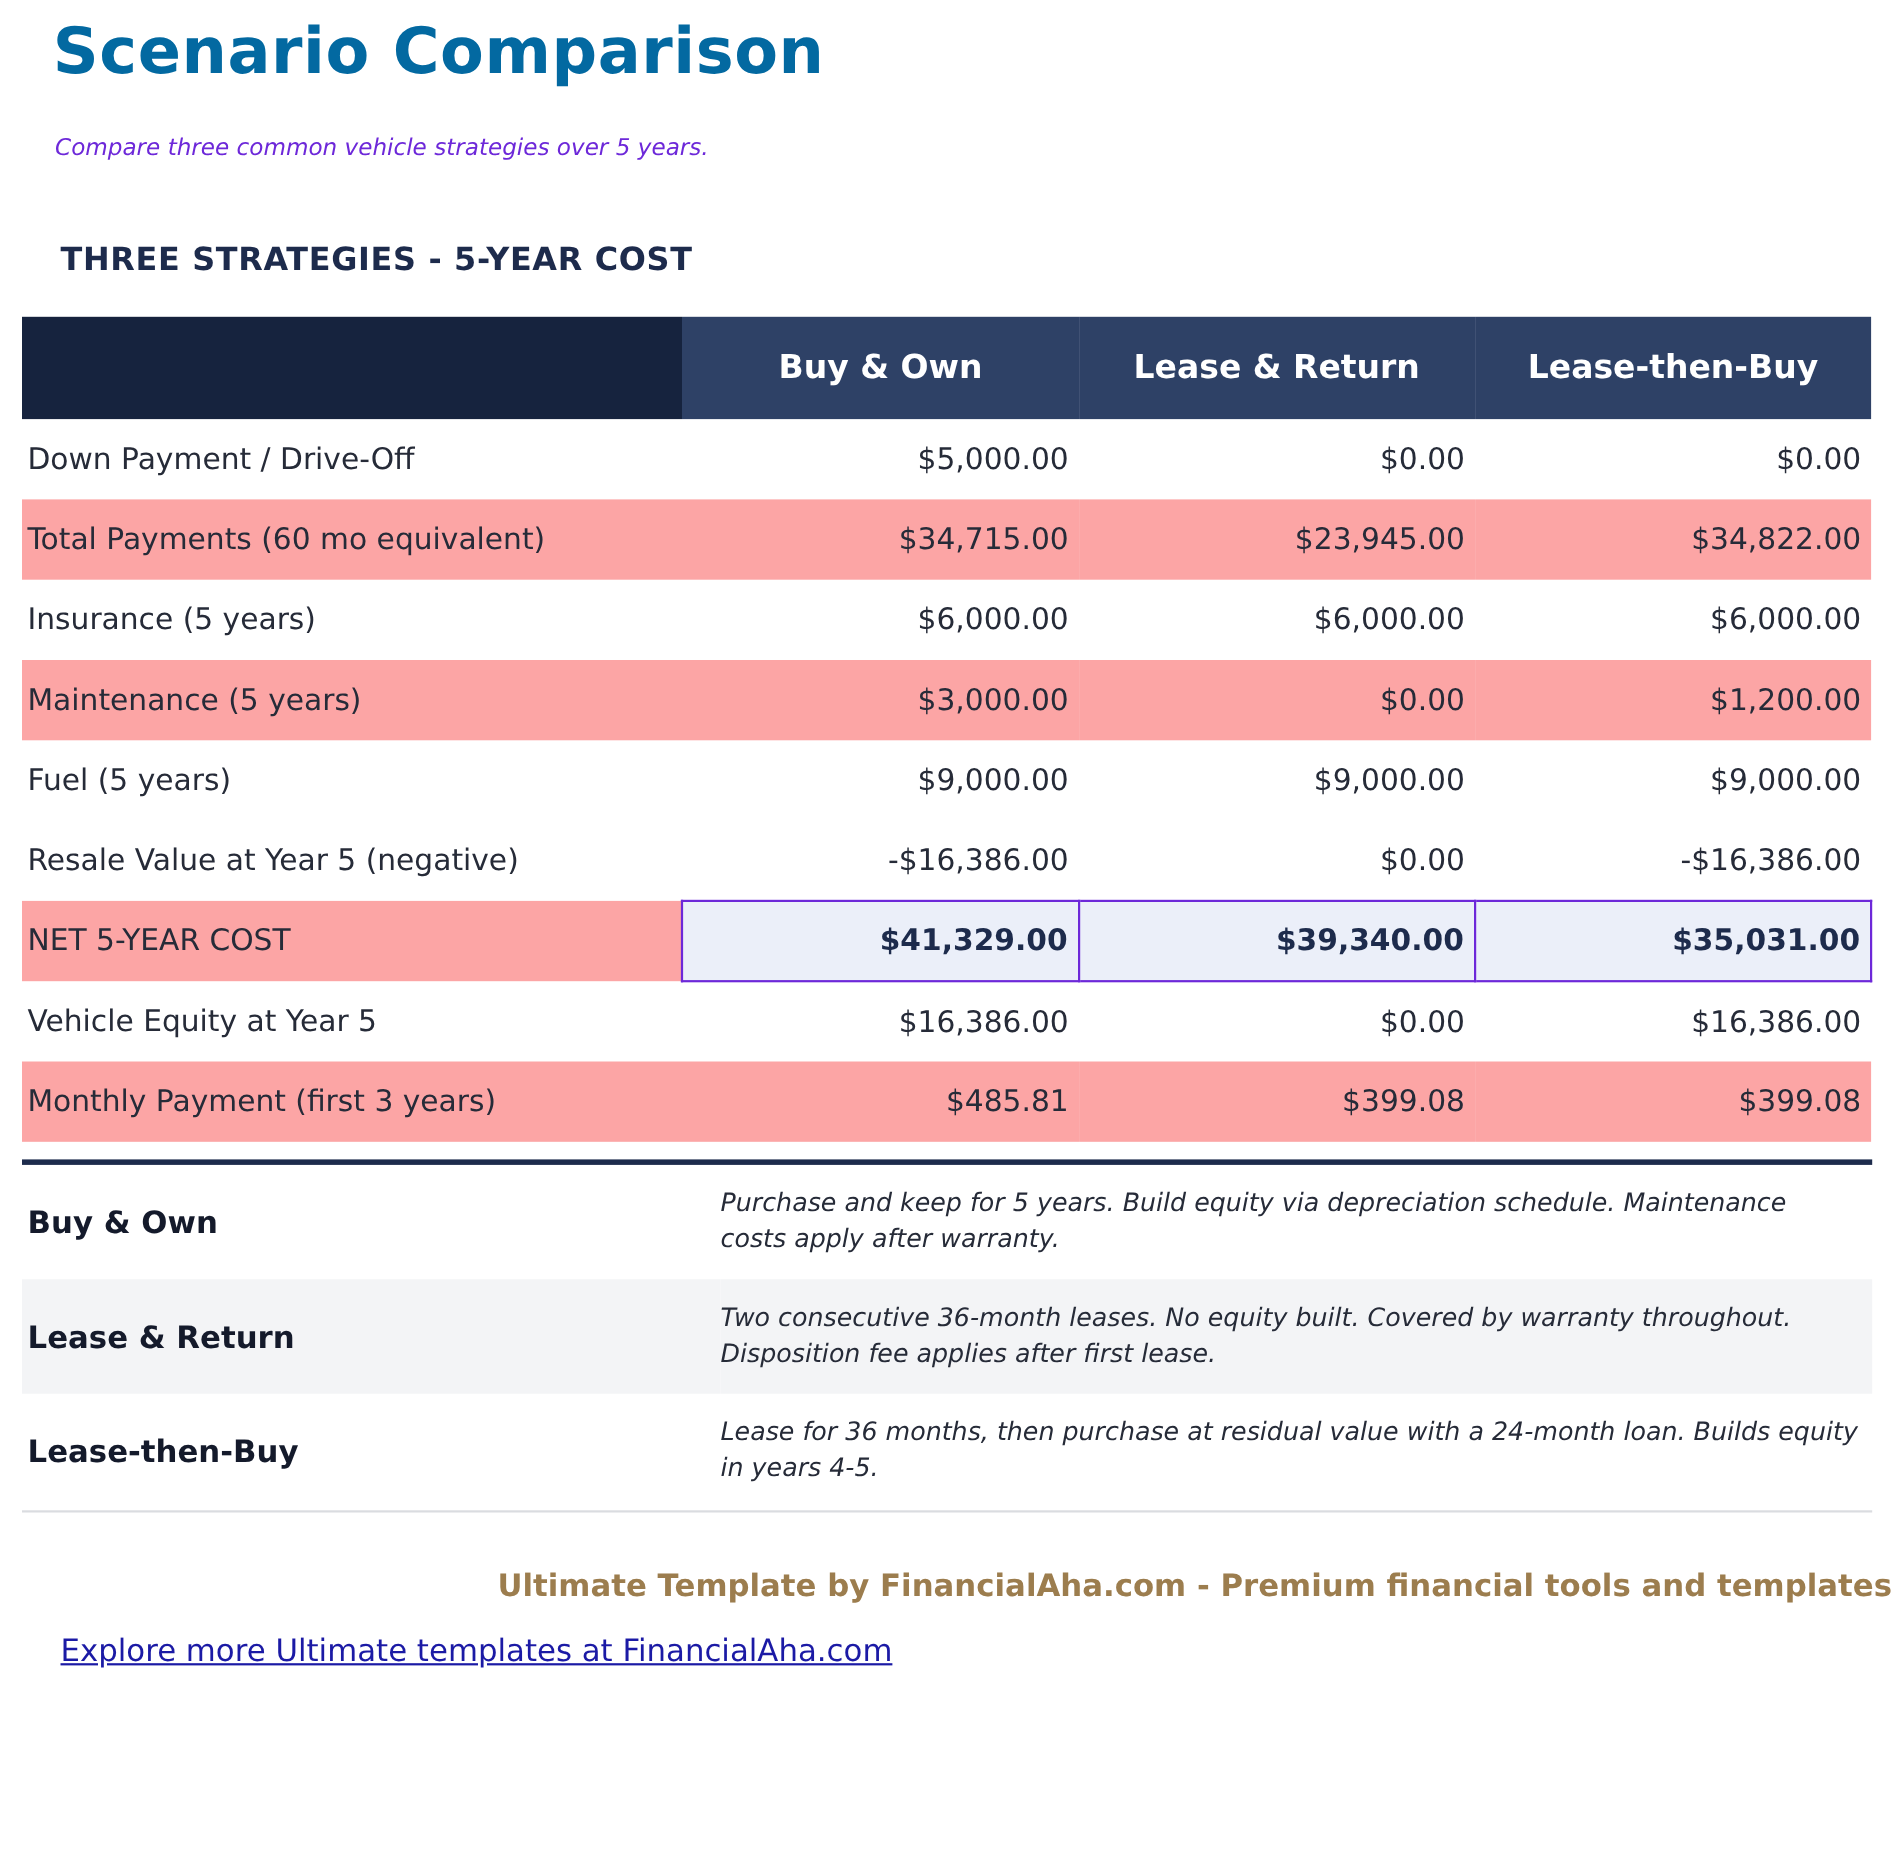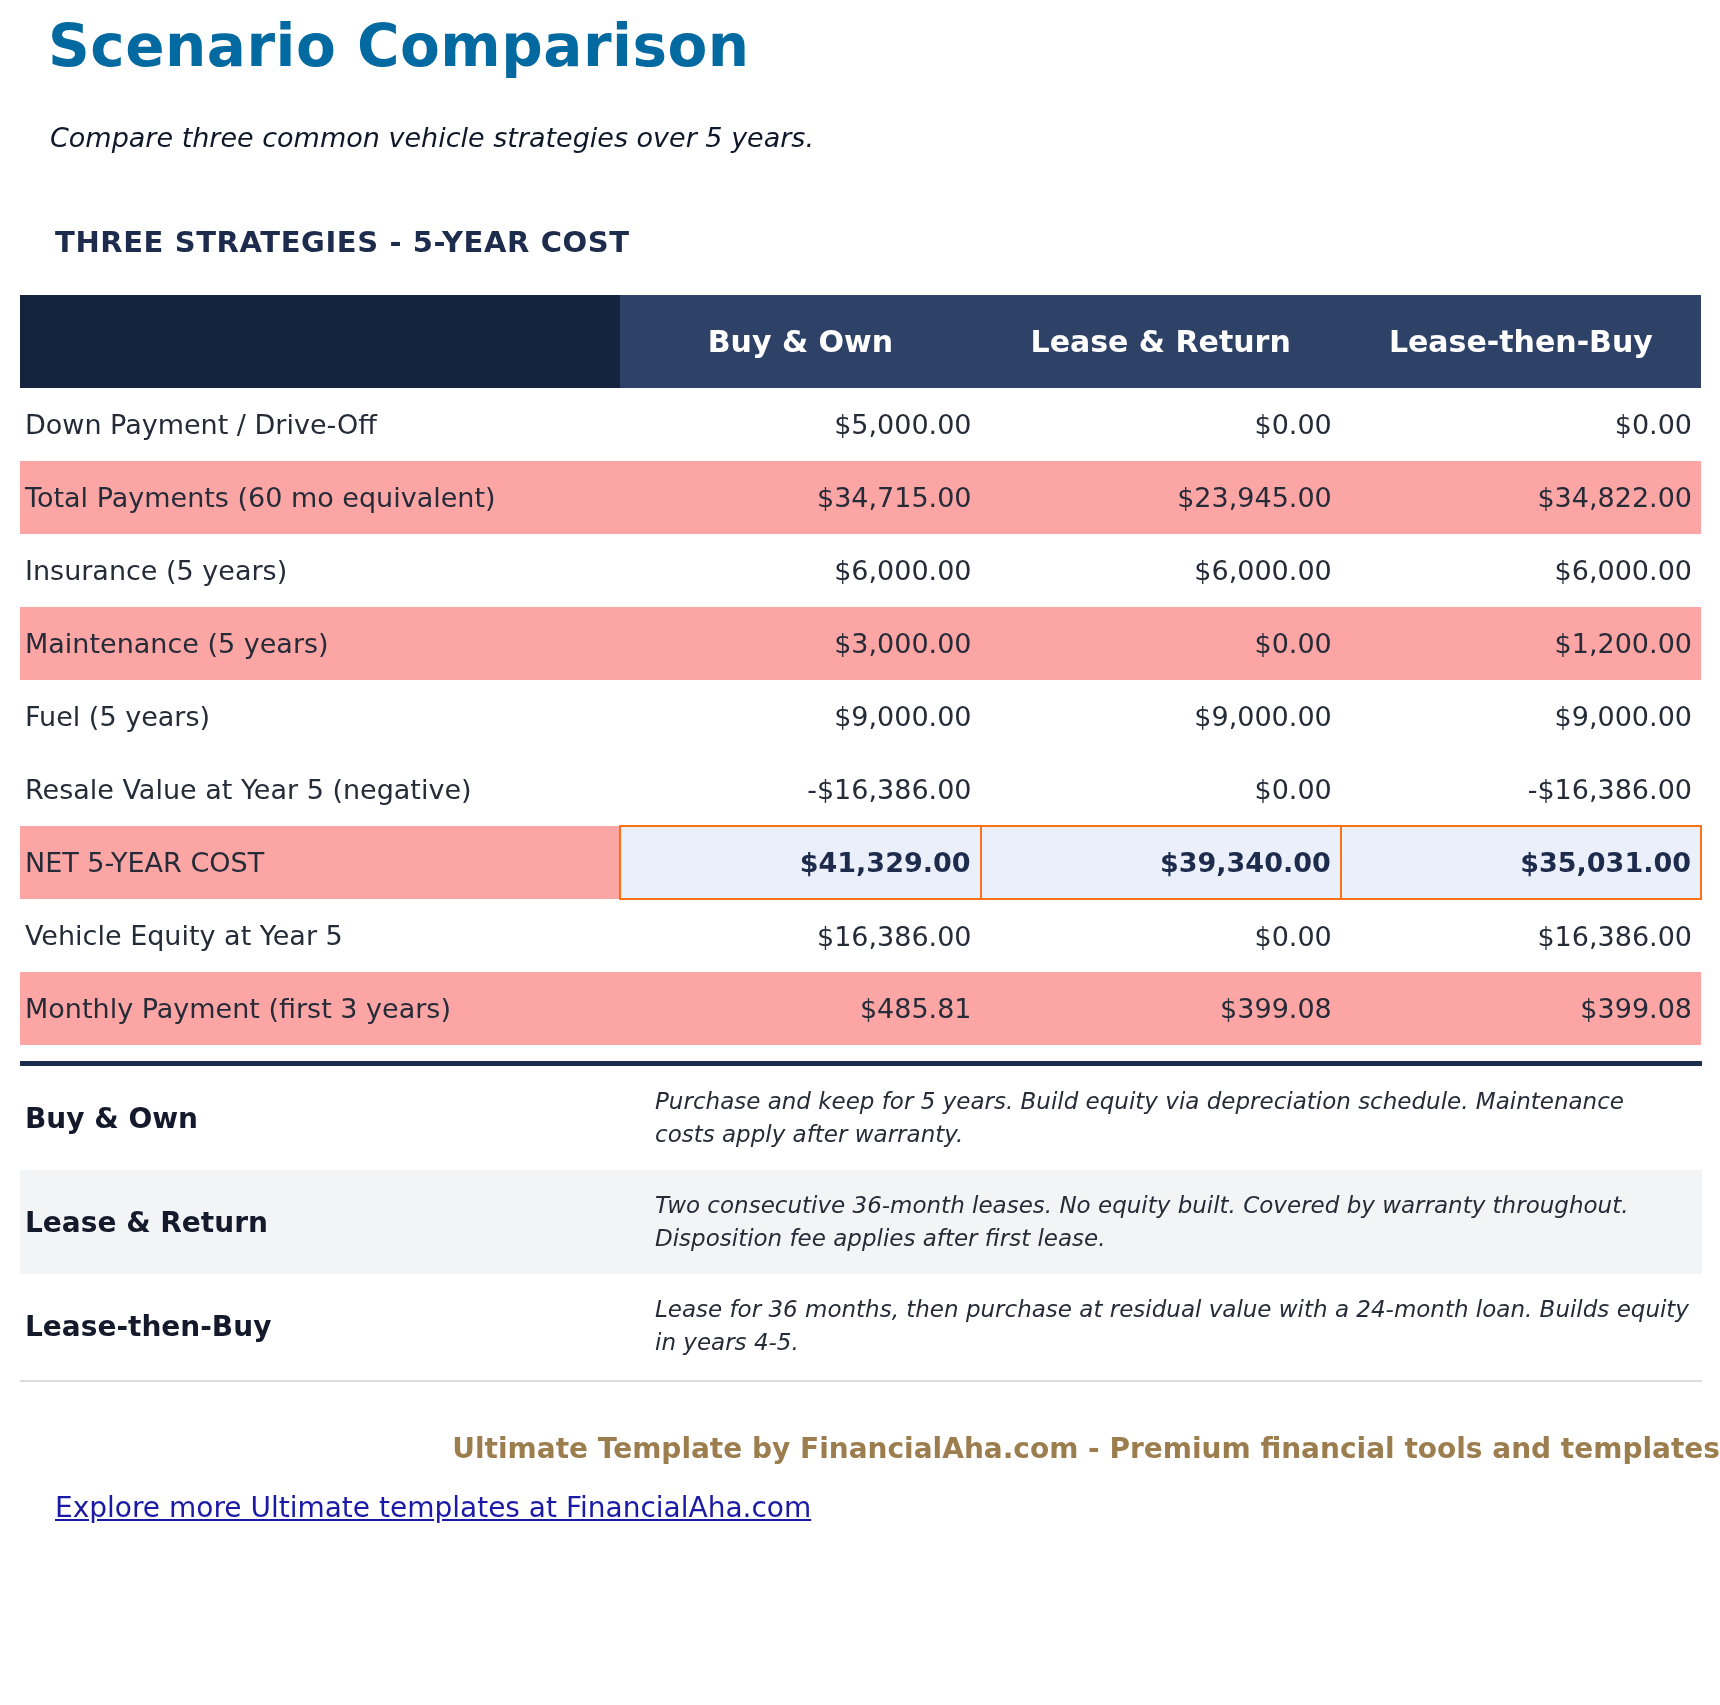--- a/index.html
+++ b/index.html
@@ -14,23 +14,23 @@
 
   h1.title {
     margin: 12px 0 0 48px;
     font-size: 58px;
     font-weight: bold;
     color: #0369a1;
     letter-spacing: 0.5px;
   }
   p.subtitle {
     margin: 42px 0 0 50px;
-    font-size: 27px;
+    font-size: 21px;
     font-style: italic;
-    color: #0f172a;
+    color: #6d28d9;
   }
   h2.section-title {
     font-size: 29px;
     font-weight: bold;
     color: #1d2b4c;
     letter-spacing: 0.6px;
     margin: 72px 0 0 55px;
   }
 
   table.cost {
@@ -54,21 +54,21 @@
   table.cost tbody td {
     height: 73px;
     font-size: 27px;
     vertical-align: middle;
   }
   table.cost tbody td.lbl { padding-left: 5px; text-align: left; }
   table.cost tbody td.val { padding-right: 9px; text-align: right; }
   table.cost tbody tr.stripe td { background: #fca5a5; }
   table.cost tbody tr.net-row td.val {
     background: #ebeff9;
-    border: 2px solid #f97316;
+    border: 2px solid #6d28d9;
     font-weight: bold;
     color: #1d2b4c;
   }
 
   .rule {
     margin: 16px 0 0 20px;
     width: 1682px;
     height: 5px;
     background: #1d2b4c;
   }

